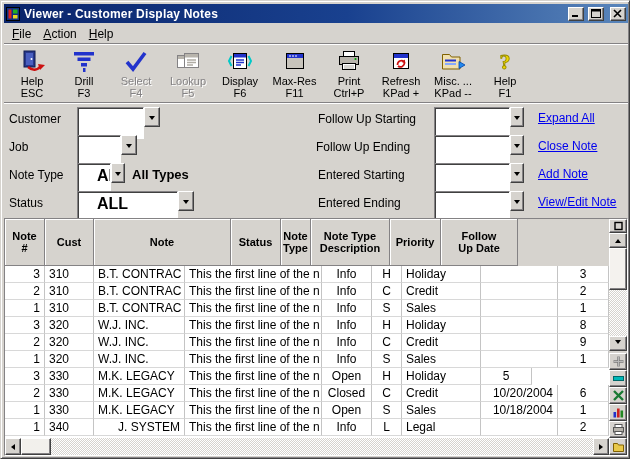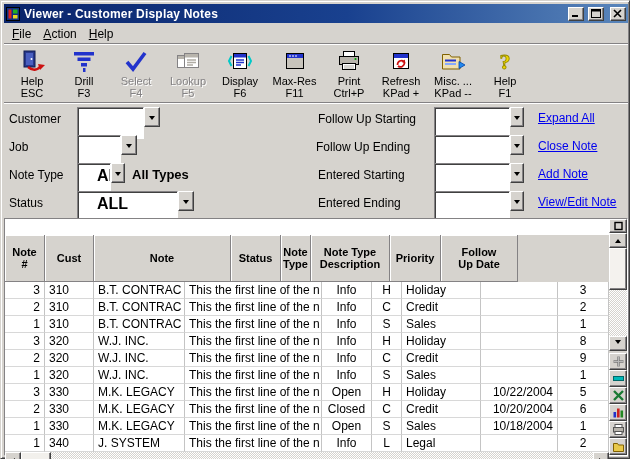--- a/index.html
+++ b/index.html
@@ -58,21 +58,21 @@
   .tri-up { width:0; height:0; border:3px solid transparent; border-bottom:4px solid #000; margin-bottom:3px; }
   .tri-left { width:0; height:0; border:3px solid transparent; border-right:4px solid #000; margin-right:3px; }
   .tri-right { width:0; height:0; border:3px solid transparent; border-left:4px solid #000; margin-left:3px; }
   .alltypes { position:absolute; font-weight:bold; font-size:13px; color:#000; }
   .flink { position:absolute; color:#0000ee; text-decoration:underline; font-size:12px; white-space:nowrap; cursor:pointer; }
 
   
   .grid-area { position:absolute; left:3px; top:217px; width:624px; height:238px;
     border:1px solid; border-color:#848284 #ffffff #ffffff #848284;
     display:flex; background:#fff; }
-  .grid-left { width:604px; display:flex; flex-direction:column;margin-top:16px; }
+  .grid-left { width:604px; display:flex; flex-direction:column; }
   .grid-header { display:flex; height:47px; background:#d6d3ce; flex:0 0 auto; }
   .hcell { height:47px; display:flex; align-items:center; justify-content:center;
     text-align:center; font-size:11px; font-weight:bold; color:#000;
     white-space:pre-line; line-height:12px;
     border-right:1px solid #848284; border-bottom:1px solid #848284;
     box-shadow: inset 1px 1px 0 #ffffff; flex:0 0 auto; }
   .grid-body { flex:0 0 auto; }
   .grow { display:flex; height:17px; background:#fff; }
   .gcell { height:17px; font-size:12px; line-height:16px; padding:0 4px;
     overflow:hidden; white-space:nowrap; border-right:1px solid #c4c4c4;
@@ -409,21 +409,20 @@
             <div class="gcell center" style="width: 51px;">1</div>
           </div>
           <div class="grow">
             <div class="gcell right" style="width: 40px;">3</div>
             <div class="gcell left" style="width: 49px;">330</div>
             <div class="gcell left" style="width: 91px;">M.K. LEGACY</div>
             <div class="gcell left" style="width: 137px;">This the first line of the n</div>
             <div class="gcell center" style="width: 50px;">Open</div>
             <div class="gcell center" style="width: 30px;">H</div>
             <div class="gcell left" style="width: 79px;">Holiday</div>
-            <div class="gcell right" style="width: 77px;">10/22/2004</div>
             <div class="gcell center" style="width: 51px;">5</div>
           </div>
           <div class="grow">
             <div class="gcell right" style="width: 40px;">2</div>
             <div class="gcell left" style="width: 49px;">330</div>
             <div class="gcell left" style="width: 91px;">M.K. LEGACY</div>
             <div class="gcell left" style="width: 137px;">This the first line of the n</div>
             <div class="gcell center" style="width: 50px;">Closed</div>
             <div class="gcell center" style="width: 30px;">C</div>
             <div class="gcell left" style="width: 79px;">Credit</div>
@@ -437,21 +436,21 @@
             <div class="gcell left" style="width: 137px;">This the first line of the n</div>
             <div class="gcell center" style="width: 50px;">Open</div>
             <div class="gcell center" style="width: 30px;">S</div>
             <div class="gcell left" style="width: 79px;">Sales</div>
             <div class="gcell right" style="width: 77px;">10/18/2004</div>
             <div class="gcell center" style="width: 51px;">1</div>
           </div>
           <div class="grow">
             <div class="gcell right" style="width: 40px;">1</div>
             <div class="gcell left" style="width: 49px;">340</div>
-            <div class="gcell left" style="width: 91px;">J. SYSTEM</div>
+            <div class="gcell left" style="width: 91px; text-align: right;">J. SYSTEM</div>
             <div class="gcell left" style="width: 137px;">This the first line of the n</div>
             <div class="gcell center" style="width: 50px;">Info</div>
             <div class="gcell center" style="width: 30px;">L</div>
             <div class="gcell left" style="width: 79px;">Legal</div>
             <div class="gcell right" style="width: 77px;"></div>
             <div class="gcell center" style="width: 51px;">2</div>
           </div>
         </div>
       <div class="hsb">
         <span class="sbtn arr">

